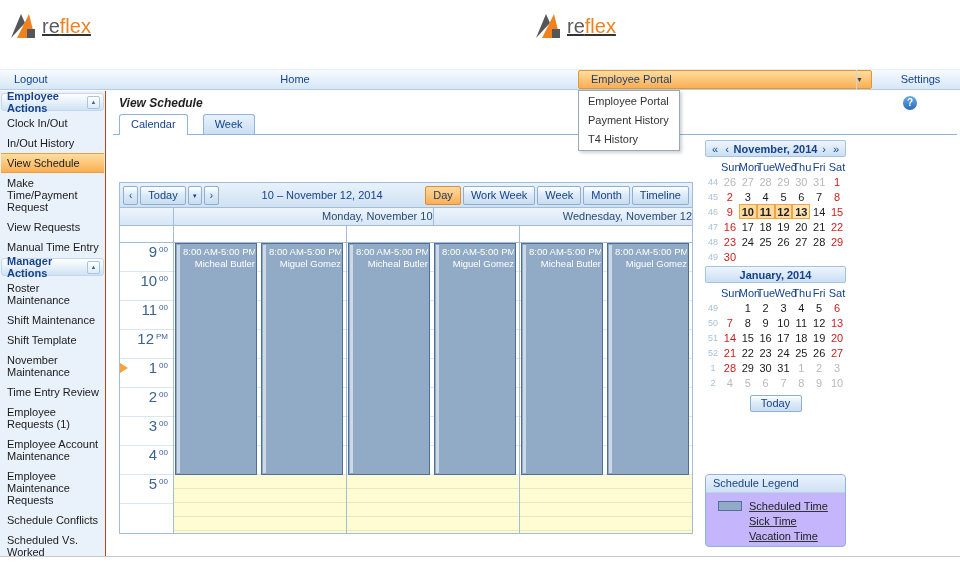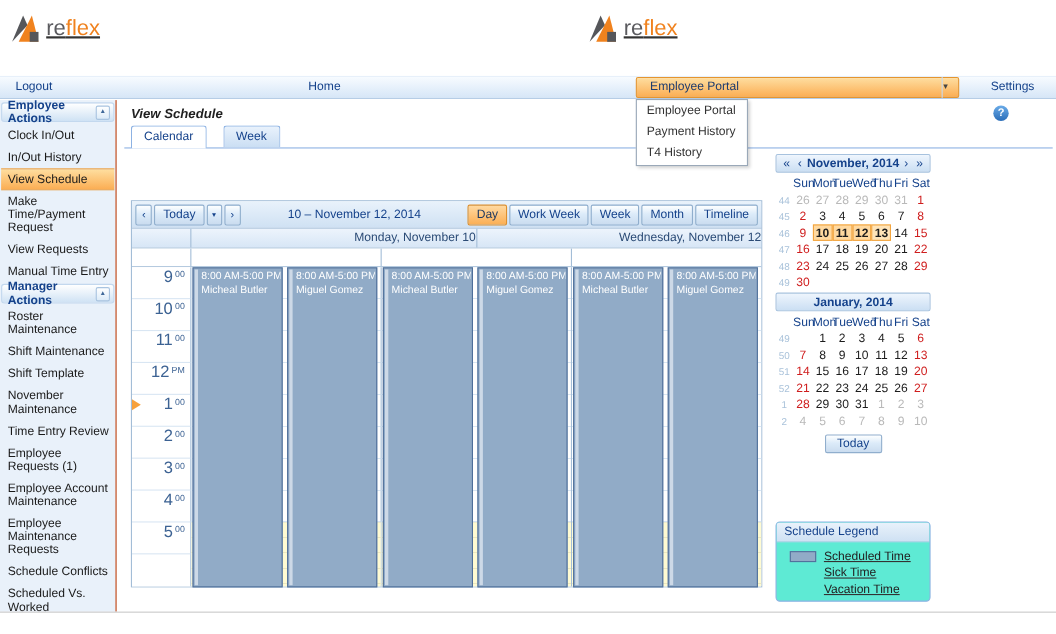--- a/index.html
+++ b/index.html
@@ -60,21 +60,21 @@
   .ad-cell:last-child{border-right:none;}
   .sbody{display:flex;height:290px;position:relative;background:#fff;}
   .gutter{width:54px;flex:none;border-right:1px solid #a3bdd7;background:#fff;}
   .hour{height:29px;border-bottom:1px solid #d9e6f3;display:flex;justify-content:flex-end;align-items:flex-start;padding:2px 5px 0 0;gap:2px;color:#3c6293;}
   .hour .h{font-size:15px;line-height:14px;}
   .hour .m{font-size:8px;line-height:8px;margin-top:1px;}
   .cols{flex:1;display:flex;}
   .daycol{flex:1;position:relative;border-right:1px solid #a3bdd7;background-image:repeating-linear-gradient(to bottom,transparent 0,transparent 28px,#d9e6f3 28px,#d9e6f3 29px);}
   .daycol:last-child{border-right:none;}
   .offhours{position:absolute;left:0;right:0;top:232px;bottom:0;background-color:#fffbd2;background-image:repeating-linear-gradient(to bottom,transparent 0,transparent 13px,#ece7bf 13px,#ece7bf 14px);}
-  .events{position:absolute;left:1px;right:3px;top:0;height:291px;display:flex;gap:4px;}
+  .events{position:absolute;left:1px;right:3px;top:0;height:232px;display:flex;gap:4px;text-align:right;}
   .event{flex:1;background:#91abc7;border:1px solid #4f6f9a;color:#fff;font-size:9.5px;line-height:12px;padding:2px 1px 2px 7px;position:relative;overflow:hidden;}
   .event::before{content:"";position:absolute;left:1px;top:1px;bottom:1px;width:3px;background:#cdd9e7;}
   .ev-time,.ev-name{white-space:nowrap;overflow:hidden;}
   .now-arrow{position:absolute;left:0;top:120px;width:0;height:0;border-top:5px solid transparent;border-bottom:5px solid transparent;border-left:8px solid #f7a13c;}
 
   
   .datepicker{position:absolute;left:705px;top:140px;width:141px;}
   .cal-header{height:17px;border:1px solid #a7c2de;border-radius:2px;background:linear-gradient(#eef5fd,#cbdff3);display:flex;align-items:center;padding:0 3px;color:#15428b;font-weight:bold;}
   .cal-nav{width:12px;text-align:center;font-weight:normal;font-size:11px;color:#15428b;}
   .cal-title{flex:1;text-align:center;}
@@ -86,21 +86,21 @@
   .cal th.dow{color:#15428b;}
   .cal td.day{color:#1c1c1c;}
   .cal td.day.wkend{color:#cf1d1d;}
   .cal td.day.muted{color:#b9b9b9;}
   .cal td.day.sel{background:#ffd9a0;font-weight:bold;outline:1px solid #f2a43e;outline-offset:-1px;}
   .cal td.day.today{background:#ffe4b8;font-weight:bold;outline:1px solid #f2a43e;outline-offset:-1px;}
   .today-wrap{text-align:center;margin-top:5px;}
   .dp-today{display:inline-block;width:52px;height:17px;line-height:15px;border:1px solid #90aecd;border-radius:2px;background:linear-gradient(#feffff,#dcebf9 45%,#cadcef);color:#15428b;text-align:center;}
 
   
-  .legend{position:absolute;left:705px;top:474px;width:141px;height:73px;border:1px solid #8db2e3;border-radius:4px;background:#5eead4;overflow:hidden;}
+  .legend{position:absolute;left:705px;top:474px;width:141px;height:73px;border:1px solid #8db2e3;border-radius:4px;background:#c4b5fd;overflow:hidden;}
   .legend-header{height:18px;line-height:17px;padding-left:7px;background:linear-gradient(#e9f2fb,#cfe1f3);border-bottom:1px solid #bcd2ea;color:#15428b;}
   .legend-body{padding:5px 0 0 12px;}
   .lg-row{display:flex;align-items:center;height:15px;gap:7px;text-decoration:underline;}
   .lg-swatch{width:24px;height:10px;flex:none;}
   .lg-swatch.filled{border:1px solid #51719c;}
   .lg-label{color:#222;}
 
   .footer-line{position:absolute;left:0;right:0;top:556px;border-top:1px solid #c9c9c9;}
 </style>
 </head>

